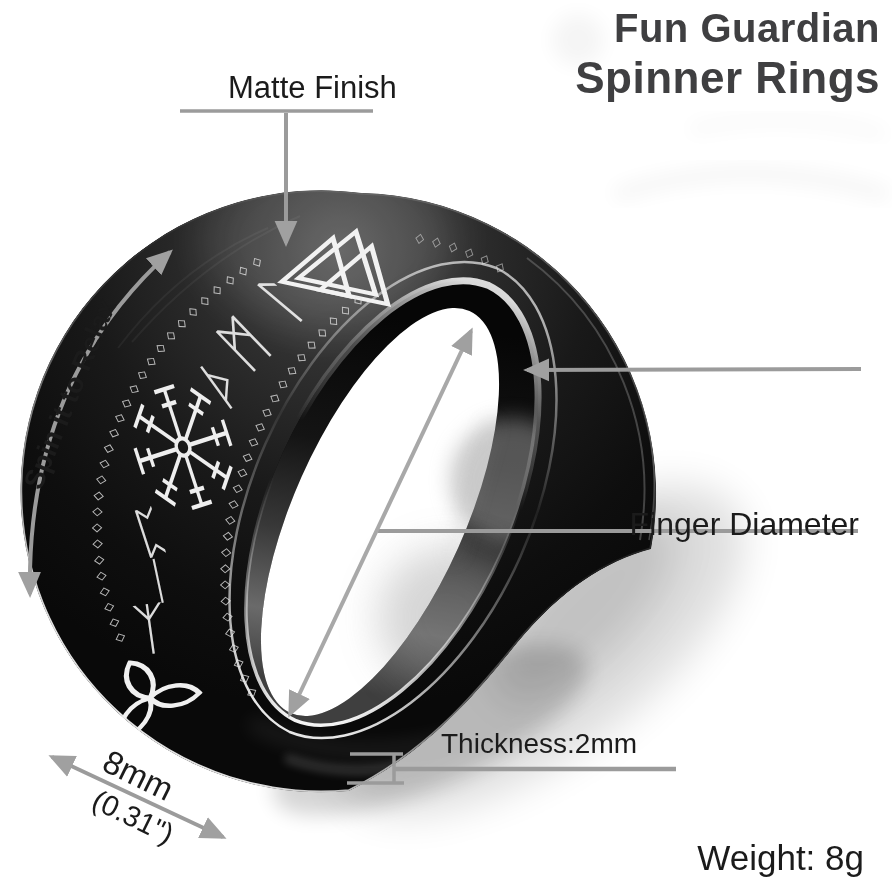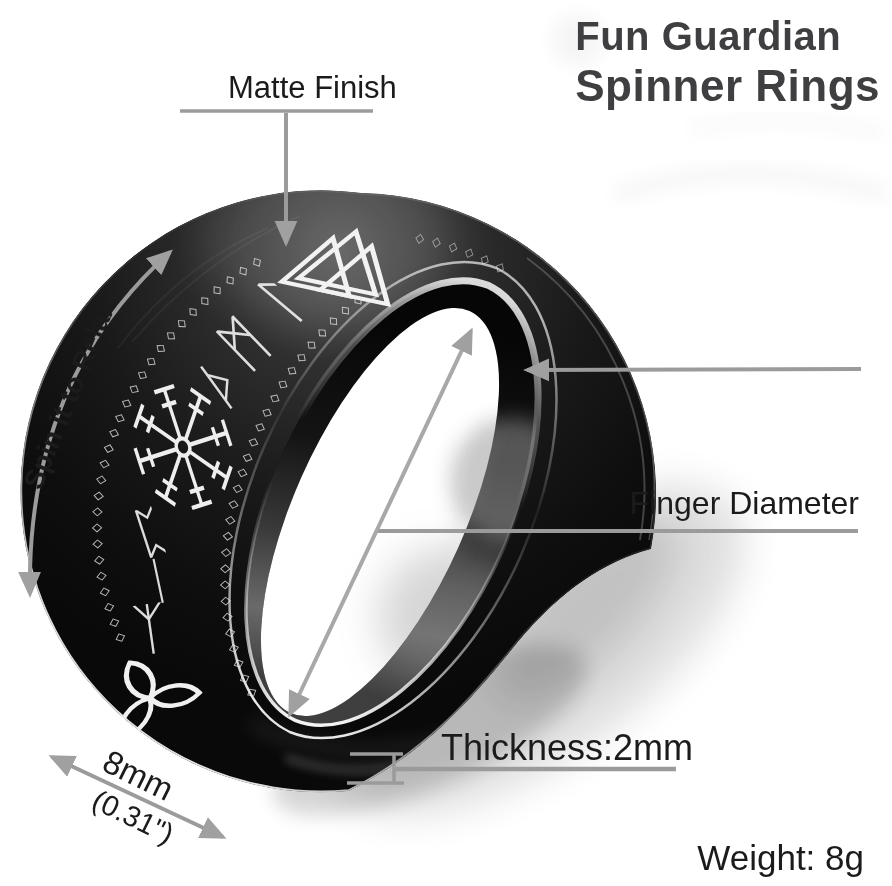--- a/index.html
+++ b/index.html
@@ -4,21 +4,21 @@
 <style>
   html,body { margin:0; padding:0; background:#fff; }
   #stage {
     position:relative; width:892px; height:886px; overflow:hidden;
     background:#ffffff;
     font-family:"Liberation Sans", sans-serif;
   }
   #ring-svg { position:absolute; left:0; top:0; }
   .lbl { position:absolute; color:#1b1b1b; white-space:nowrap; line-height:1.05; }
   .rot { transform-origin:center center; }
-  #title-block { position:absolute; right:12px; top:14px; text-align:left; color:#3f3f41; font-weight:bold; }
+  #title-block { position:absolute; right:12px; top:6px; text-align:right; color:#3f3f41; font-weight:bold; }
   #title-line1 { font-size:40px; letter-spacing:0.5px; }
   #title-line2 { font-size:44px; letter-spacing:0.5px; margin-top:2px; }
 </style>
 </head>
 <body>
 
 <div id="stage">
 
 <svg id="ring-svg" width="892" height="886" viewBox="0 0 892 886">
   <defs>
@@ -209,23 +209,23 @@
   <div id="title-line1">Fun Guardian</div>
   <div id="title-line2">Spinner Rings</div>
 </div>
 
 <div class="lbl" style="left:184px; top:72px; font-size:31px;margin-left:44px;">Matte Finish</div>
 
 <div class="lbl rot" style="left:70px; top:394px; font-size:28px; font-weight:bold; transform:translate(-50%,-50%) rotate(-68deg);">Spin it to Relax</div>
 
 
 
-<div class="lbl" style="right:33px; top:487px; font-size:32px;">Finger Diameter</div>
-
-<div class="lbl" style="left:441px; top:729px; font-size:36px;">Thickness:2mm</div>
+<div class="lbl" style="right:33px; top:508px; font-size:32px;">Finger Diameter</div>
+
+<div class="lbl" style="left:441px; top:729px; font-size:28px;">Thickness:2mm</div>
 
 <div class="lbl rot" style="left:138px; top:776px; font-size:33px; transform:translate(-50%,-50%) rotate(26deg);">8mm</div>
 
 <div class="lbl rot" style="left:133px; top:817px; font-size:29px; transform:translate(-50%,-50%) rotate(26deg);">(0.31")</div>
 
 <div class="lbl" style="right:28px; top:840px; font-size:35px;">Weight: 8g</div>
 
 </div>
 
 </body></html>

